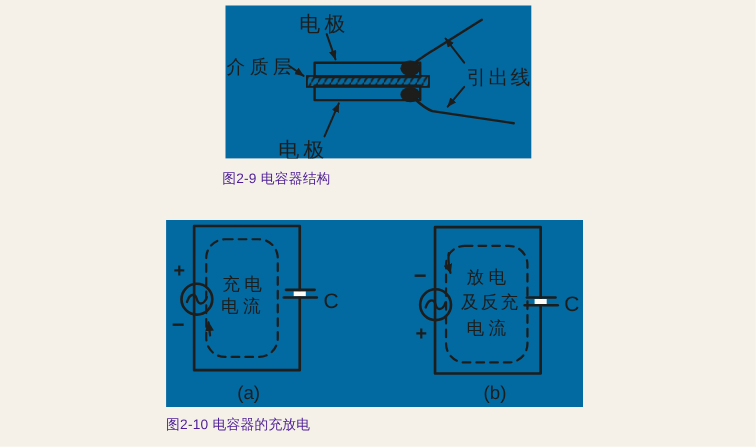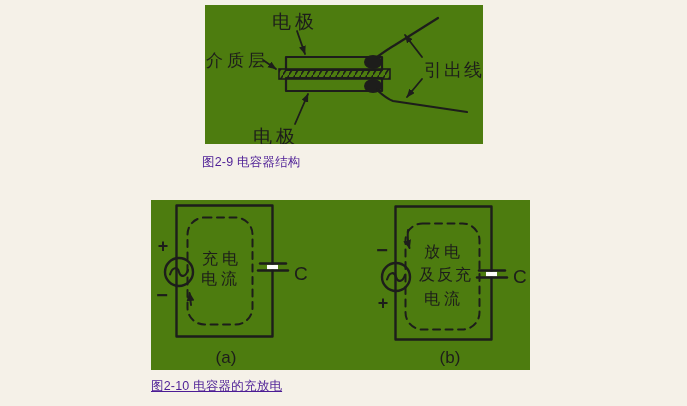--- a/index.html
+++ b/index.html
@@ -1,29 +1,29 @@
 <!DOCTYPE html>
 <html><head>
 <meta charset="utf-8">
 <style>
   html,body { margin:0; padding:0; }
   .page {
     position:relative; width:687px; height:406px;
     background:#f5f1e8; overflow:hidden;
     font-family:"Liberation Sans", sans-serif;
   }
-  .panel { position:absolute; background:#4d7c0f; }
+  .panel { position:absolute; background:#0369a1; }
   .fig1 { left:205px; top:5px;  width:278px; height:139px; }
   .fig2 { left:151px; top:200px; width:379px; height:170px; }
   .caption {
     position:absolute; font-size:12.5px; line-height:14px;
     color:#4c1d95; letter-spacing:0.2px; white-space:nowrap;
   }
   .cap1 { left:202px; top:155px; }
-  .cap2 { left:151px; top:379px;text-decoration:underline; }
+  .cap2 { left:151px; top:379px; }
   svg { display:block; }
   svg .stroke { stroke:#1d1d1b; fill:none; stroke-linecap:round; stroke-linejoin:round; }
   svg text { fill:#1d1d1b; font-family:"Liberation Sans", sans-serif; }
   svg .han  { letter-spacing:4px; }
 </style>
 </head>
 <body>
 
 <div class="page">
 

